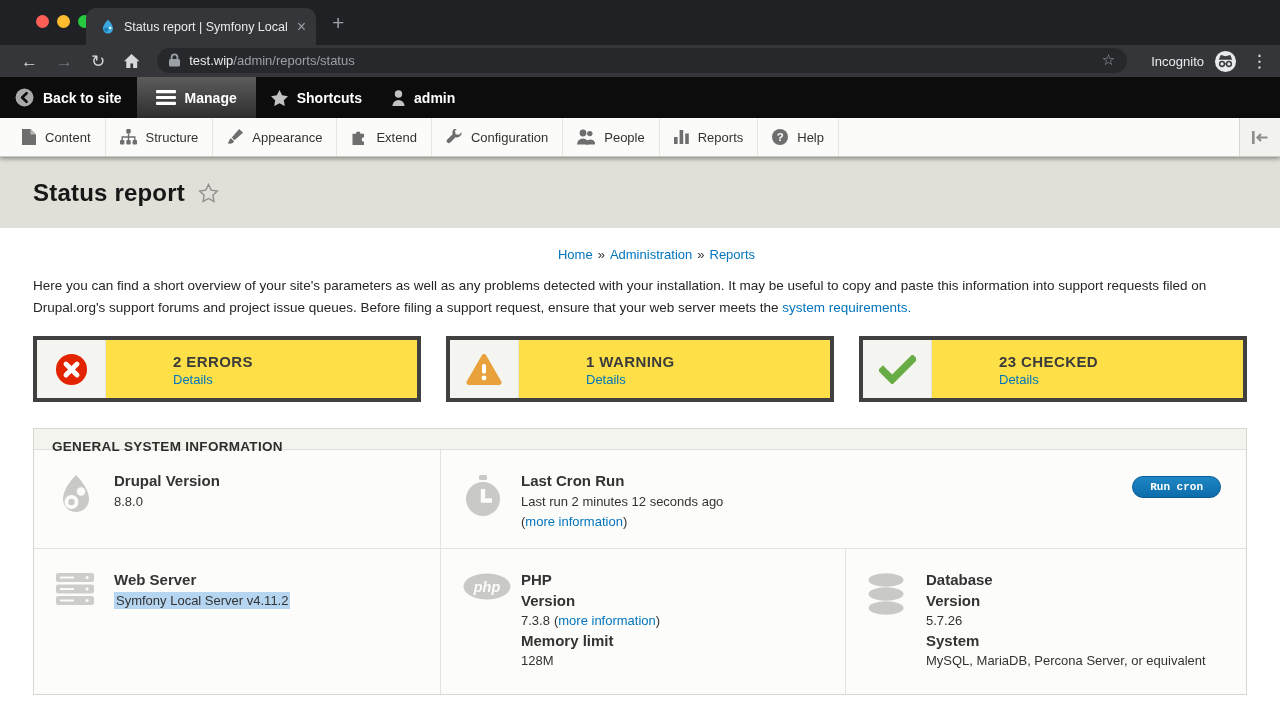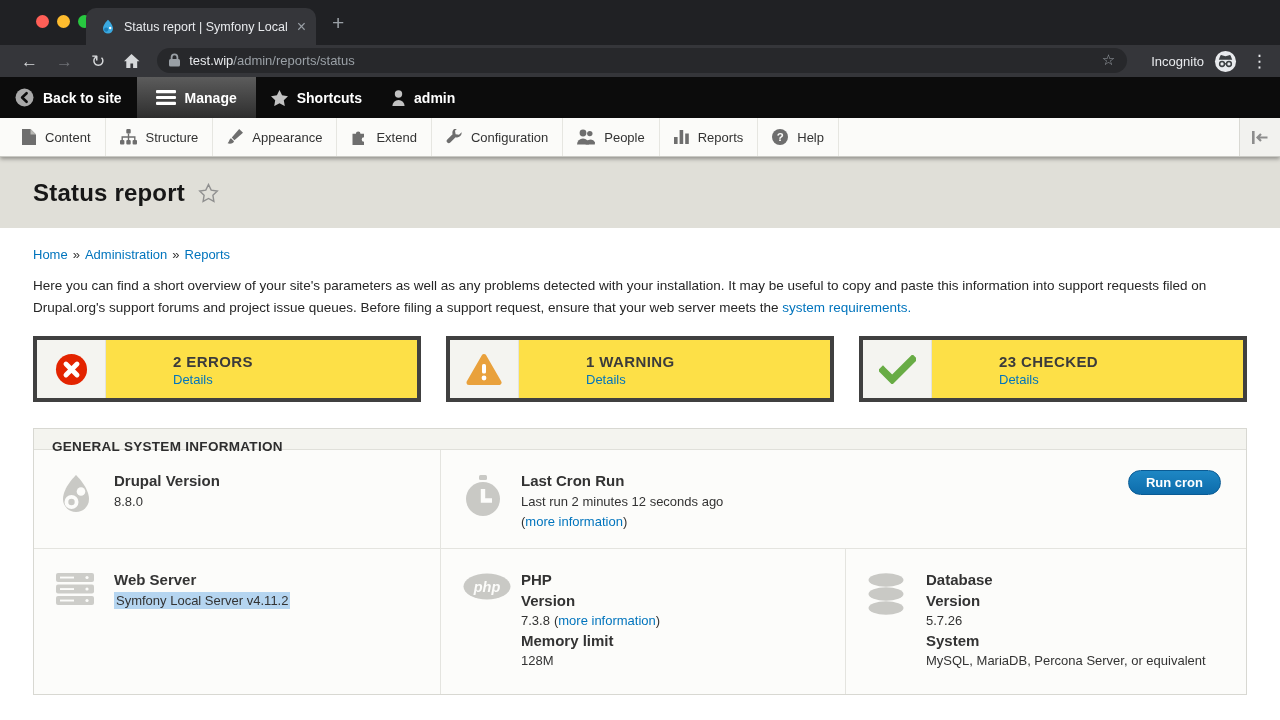--- a/index.html
+++ b/index.html
@@ -65,21 +65,21 @@
     border-left:1px solid #d9d9d4; display:flex; align-items:center; justify-content:center;
   }
   
   .titleband{
     position:absolute; top:157px; left:0; right:0; height:71px; background:#e0dfd8;
     display:flex; align-items:center; padding-left:33px; gap:13px;
   }
   .titleband h1{ font-size:24px; font-weight:bold; color:#171717; letter-spacing:.2px; }
   
   .main{ position:absolute; top:228px; left:0; right:0; bottom:0; background:#fff; }
-  .breadcrumb{ margin:19px 0 0 33px; font-size:13px; color:#333; }
+  .breadcrumb{ margin:19px 0 0 33px; font-size:13px; color:#333;text-align:center; }
   .breadcrumb a{ color:#0074bd; text-decoration:none; }
   .crumb-sep{ margin:0 5px; color:#333; }
   .intro{ margin:13px 45px 0 33px; font-size:13.5px; line-height:22px; color:#262626; max-width:1205px; }
   .intro a{ color:#0074bd; text-decoration:none; }
   
   .cards{ display:flex; gap:25px; margin:17px 33px 0 33px; }
   .card{ flex:1; height:66px; border:4px solid #404040; background:#fde047; display:flex;gap:48px; }
   .card-ic{
     width:69px; flex:none; background:#f4f4f0; border-right:1px solid #e3e3de;
     display:flex; align-items:center; justify-content:center;
@@ -101,24 +101,24 @@
   .cell-a{ width:407px; border-right:1px solid #e4e4df; }
   .cell-b1{ flex:1; position:relative; }
   .cell-b{ width:405px; border-right:1px solid #e4e4df; }
   .cell-c{ flex:1; }
   .cell h3{ font-size:15px; font-weight:bold; color:#333; margin-bottom:3px; }
   .cell .ln{ font-size:13px; color:#333; line-height:20px; }
   .cell .lbl{ font-size:15px; font-weight:bold; color:#333; line-height:20px; }
   .cell a{ color:#0074bd; text-decoration:none; }
   .hl{ background:#b5d5f0; padding:1px 2px; }
   .runcron{
-    position:absolute; right:25px; top:20px; padding:4px 17px; border-radius:20px;
+    position:absolute; right:25px; top:26px; padding:4px 17px; border-radius:20px;
     background:linear-gradient(#1e87c4,#0d6cab); border:1px solid #0a5b94;
-    color:#fff; font-size:13px; font-weight:bold; cursor:pointer;
-    font-family:Liberation Sans, sans-serif;
+    color:#fff; font-size:11px; font-weight:bold; cursor:pointer;
+    font-family:Liberation Mono, monospace;
   }
   .paren{ margin-left:4px; }
 </style>
 </head>
 <body>
 
 <div class="screen">
 
   <div class="tabstrip">
     <div class="traffic">

